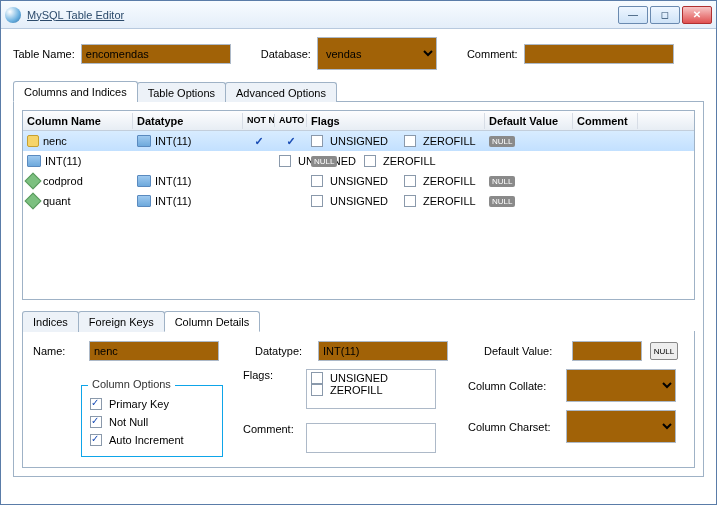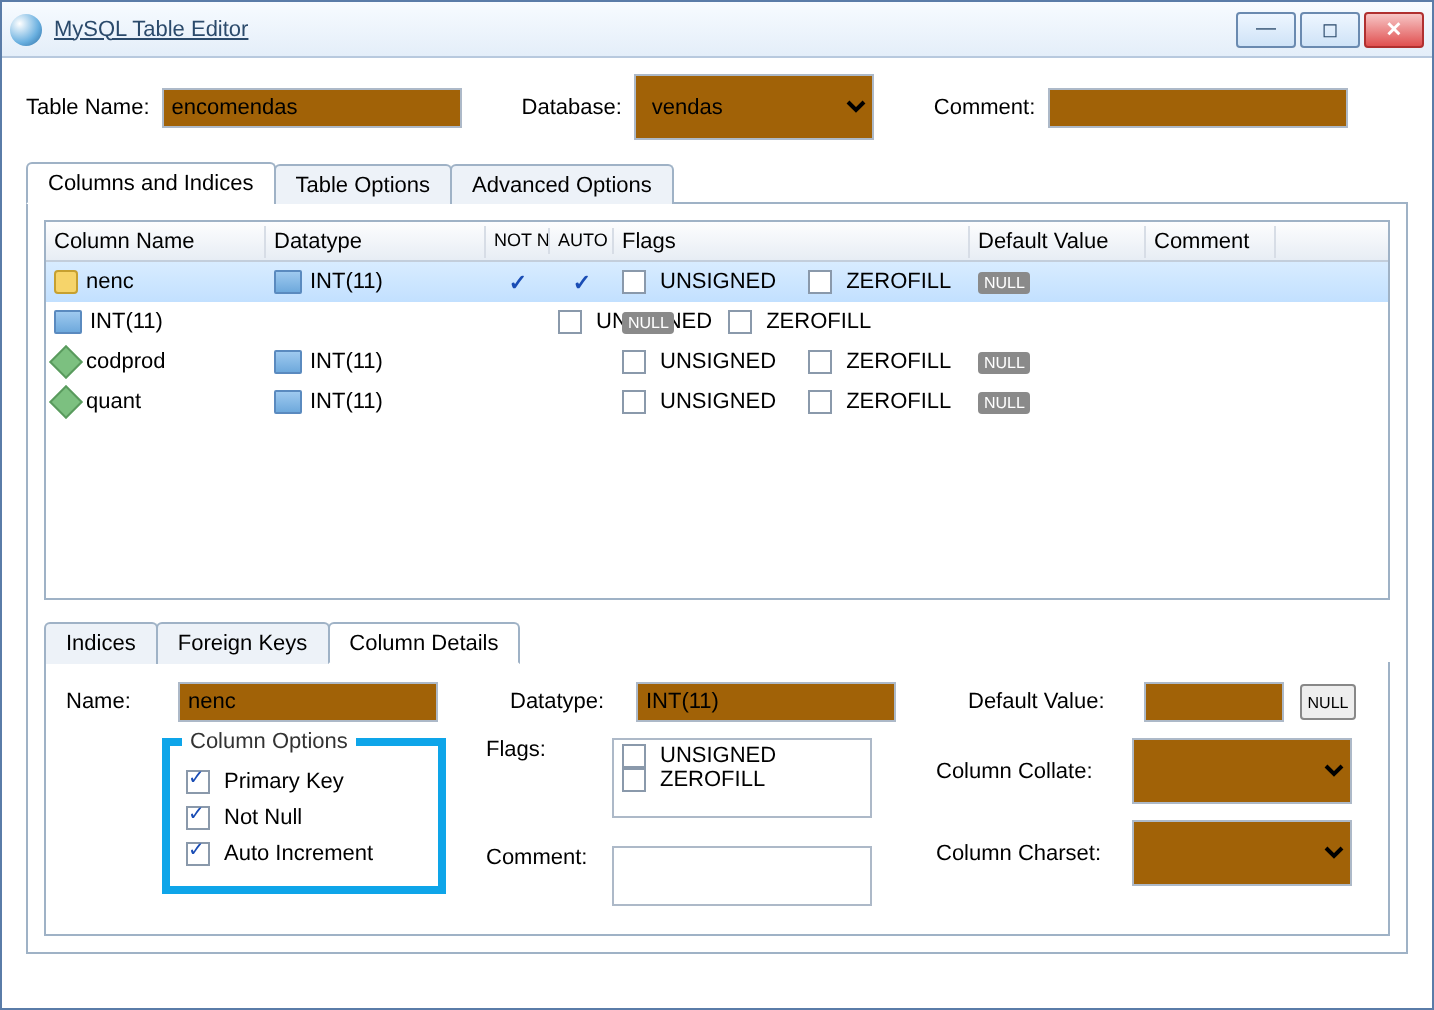--- a/index.html
+++ b/index.html
@@ -15,37 +15,37 @@
   .lbl { color: #000; }
   input.text, select { border: 1px solid #adb9c8; height: 20px; padding: 1px 4px; background: #a16207; }
   select { height: 33px; }
   .tabs { display: flex; border-bottom: 1px solid #9fb2c6; align-items: flex-end; }
   .tab { padding: 4px 10px 3px 10px; border: 1px solid #9fb2c6; border-bottom: none; background: #edf2f8; margin-right: -1px; border-radius: 3px 3px 0 0; position: relative; top: 1px; cursor: default; }
   .tab.active { background: #fff; border-bottom: 1px solid #fff; }
   .panel { border: 1px solid #9fb2c6; border-top: none; padding: 8px; }
   .grid { border: 1px solid #9fb2c6; }
   .ghead, .grow { display: grid; grid-template-columns: 110px 110px 32px 32px 178px 88px 65px; align-items: center; }
   .ghead { background: linear-gradient(#fdfdfe,#e7edf4); border-bottom: 1px solid #c3cedb; height: 20px; }
-  .ghead > div { padding: 2px 4px; border-right: 1px solid #d7dde6; white-space: nowrap; overflow: hidden; }
+  .ghead > div { padding: 2px 4px; border-right: 1px solid #d7dde6; white-space: nowrap; overflow: hidden; font-weight: bold; }
   .grow { height: 20px; }
   .grow > div { padding: 1px 4px; display: flex; align-items: center; gap: 4px; white-space: nowrap; }
   .grow.sel { background: linear-gradient(#d8ecff,#c2e0ff); }
   .gbody { height: 168px; background: #fff; }
   .colicon { width: 12px; height: 12px; display: inline-block; background: #7cc080; transform: rotate(45deg); border: 1px solid #5a9a5e; }
   .colicon.key { background: #f6d46a; border: 1px solid #c6a030; transform: none; border-radius: 2px; }
   .dticon { width: 14px; height: 12px; display: inline-block; background: linear-gradient(#9ec9ef,#6ea9dc); border: 1px solid #5a8abf; border-radius: 1px; }
   .tick { color: #1a4db5; font-weight: bold; text-align: center; width: 100%; }
   .chk { width: 12px; height: 12px; border: 1px solid #8a99ab; background: #fff; display: inline-block; margin-right: 3px; flex-shrink: 0; }
   .chk.ck::after { content: "✓"; color: #1a4db5; font-size: 10px; position: relative; top: -3px; left: 0; }
   .nullbadge { display: inline-block; font-size: 8px; color: #fff; background: #8a8a8a; padding: 0 3px; border-radius: 2px; line-height: 11px; }
   .subtabs { display: flex; margin-top: 10px; }
   .subtabs .tab { font-size: 11px; }
   .details { border: 1px solid #9fb2c6; border-top: none; padding: 10px 10px 6px 10px; }
   .drow { display: flex; align-items: center; gap: 8px; margin-bottom: 8px; }
-  .fieldset { border: 4px solid #0ea5e9; padding: 6px 8px 4px 8px; position: relative; margin-top: 0; }
+  .fieldset { border: 1px solid #0ea5e9; padding: 6px 8px 4px 8px; position: relative; margin-top: 16px; }
   .fieldset .legend { position: absolute; top: -8px; left: 6px; background: #fff; padding: 0 4px; color: #333; }
   .optrow { display: flex; align-items: center; gap: 4px; margin: 6px 0; }
   .smhd { font-size: 9px; line-height: 9px; text-align: center; }
   textarea { border: 1px solid #adb9c8; resize: none; font-family: inherit; }
   .nullbtn { border:1px solid #888; background:#eee; width:28px; height:18px; font-size:8px; border-radius:2px; display:flex; align-items:center; justify-content:center; }
 </style>
 </head>
 <body>
 
 <div class="titlebar">

